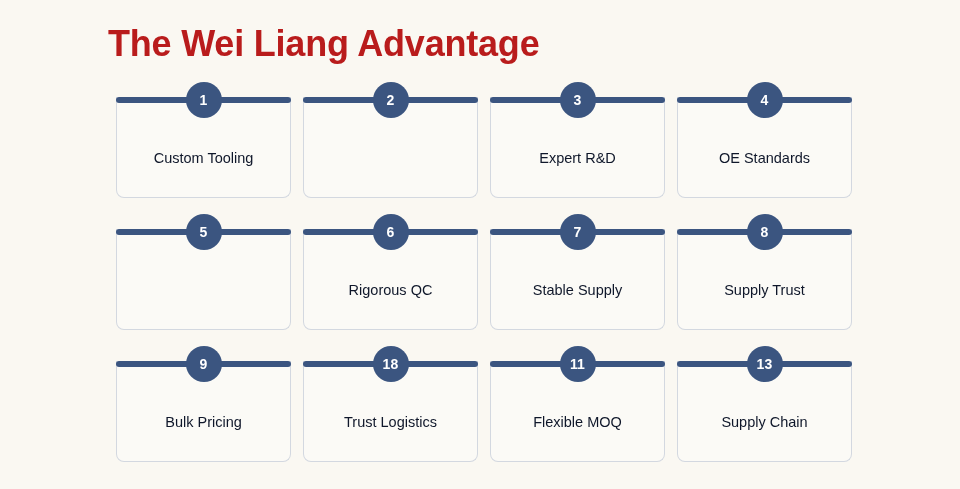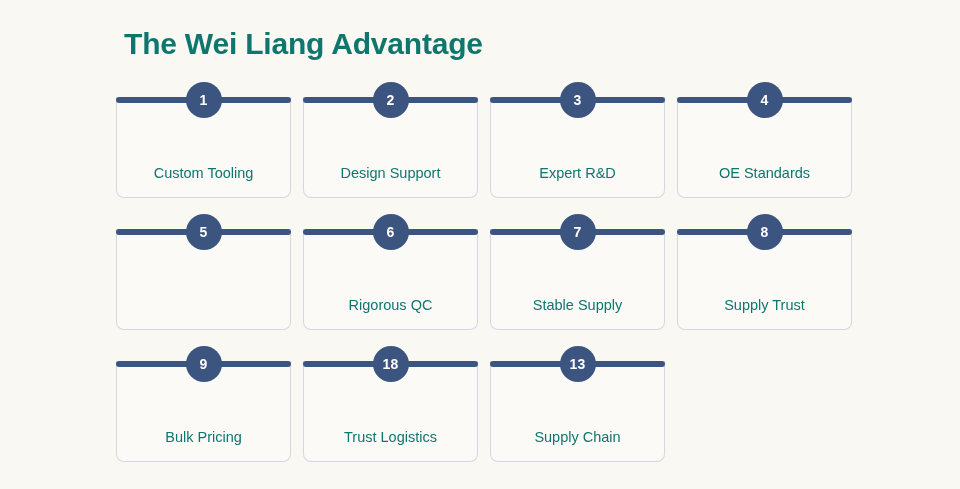--- a/index.html
+++ b/index.html
@@ -15,26 +15,26 @@
     overflow: hidden;
   }
   .page {
     position: relative;
     width: 960px;
     height: 489px;
     box-sizing: border-box;
   }
   .page-title {
     position: absolute;
-    left: 124px;
+    left: 108px;
     top: 24px;
-    font-size: 30px;
+    font-size: 36px;
     font-weight: bold;
     letter-spacing: -0.2px;
-    color: #0f766e;
+    color: #b91c1c;
     line-height: 40px;
     white-space: nowrap;
   }
   .grid {
     position: absolute;
     left: 116px;
     top: 97px;
     width: 736px;
     display: grid;
     grid-template-columns: repeat(4, 1fr);
@@ -75,23 +75,23 @@
     color: #ffffff;
     font-size: 14px;
     font-weight: bold;
     display: flex;
     align-items: center;
     justify-content: center;
     line-height: 1;
     letter-spacing: 0.2px;
   }
   .card-label {
-    margin-top: 62px;
+    margin-top: 47px;
     font-size: 14.5px;
-    color: #0f766e;
+    color: #0f172a;
     text-align: center;
     line-height: 18px;
     padding: 0 8px;
     white-space: nowrap;
   }
 </style>
 </head>
 <body>
 
 <div class="page">
@@ -102,21 +102,20 @@
 
     <div class="card">
       <div class="card-topbar"></div>
       <div class="card-badge">1</div>
       <div class="card-label">Custom Tooling</div>
     </div>
 
     <div class="card">
       <div class="card-topbar"></div>
       <div class="card-badge">2</div>
-      <div class="card-label">Design Support</div>
     </div>
 
     <div class="card">
       <div class="card-topbar"></div>
       <div class="card-badge">3</div>
       <div class="card-label">Expert R&amp;D</div>
     </div>
 
     <div class="card">
       <div class="card-topbar"></div>
@@ -152,20 +151,25 @@
       <div class="card-badge">9</div>
       <div class="card-label">Bulk Pricing</div>
     </div>
 
     <div class="card">
       <div class="card-topbar"></div>
       <div class="card-badge">18</div>
       <div class="card-label">Trust Logistics</div>
     </div>
 
+    <div class="card">
+      <div class="card-topbar"></div>
+      <div class="card-badge">11</div>
+      <div class="card-label">Flexible MOQ</div>
+    </div>
 
     <div class="card">
       <div class="card-topbar"></div>
       <div class="card-badge">13</div>
       <div class="card-label">Supply Chain</div>
     </div>
 
   </div>
 </div>
 

